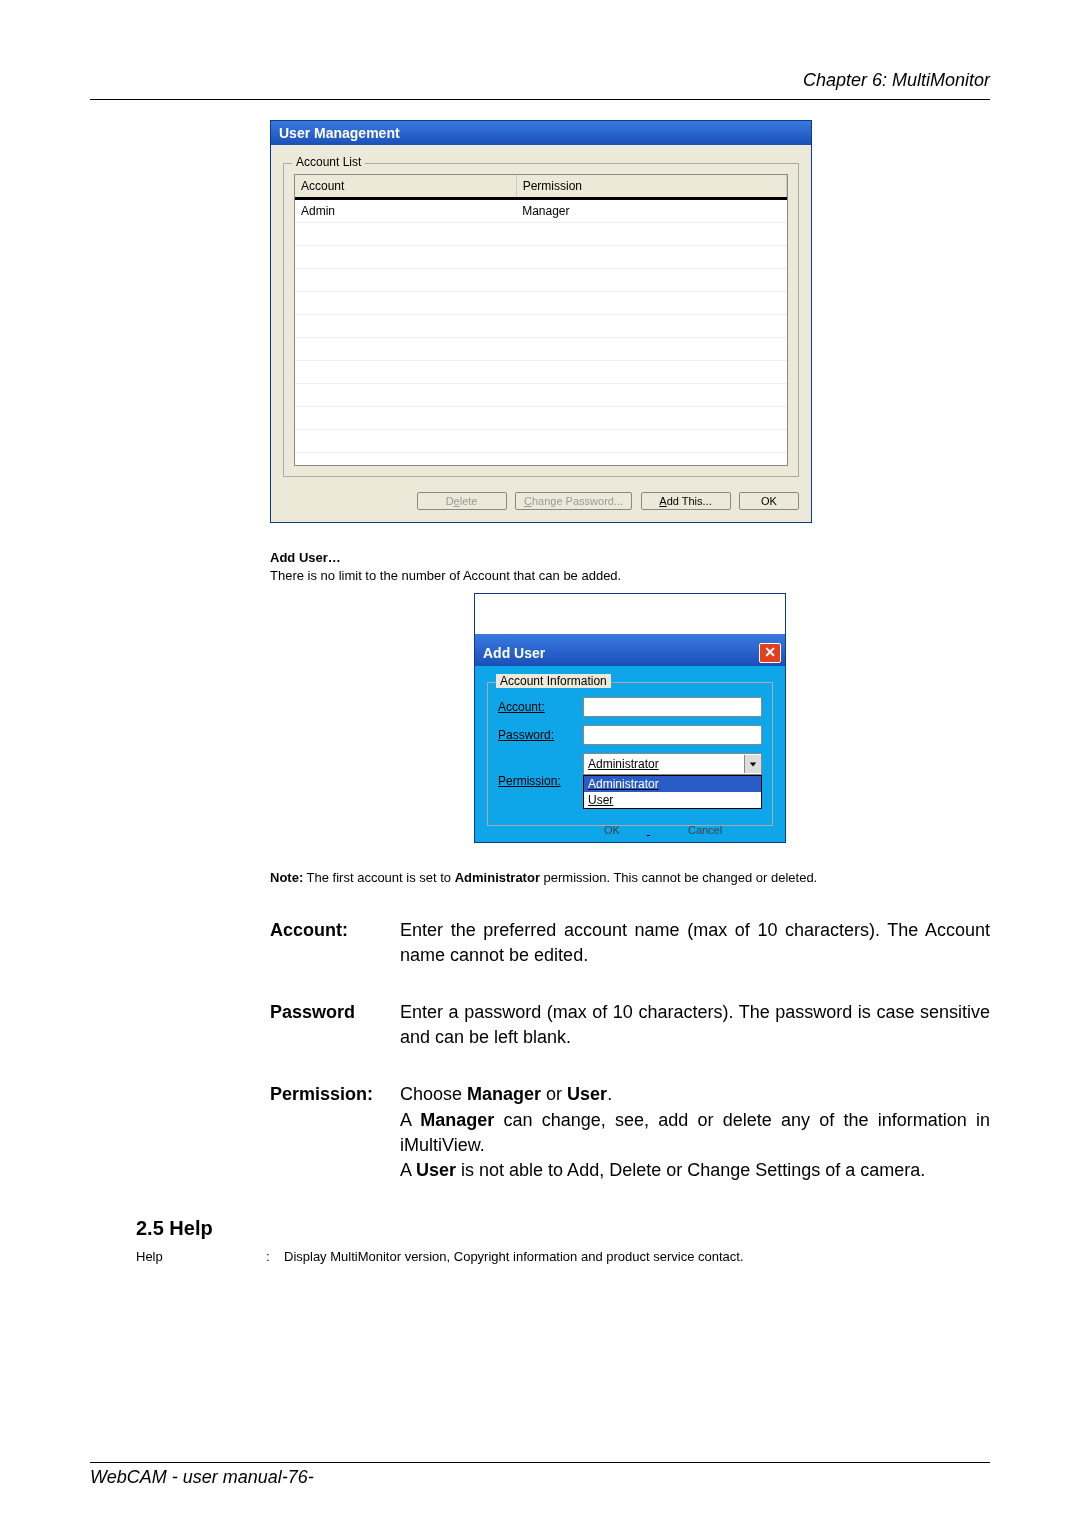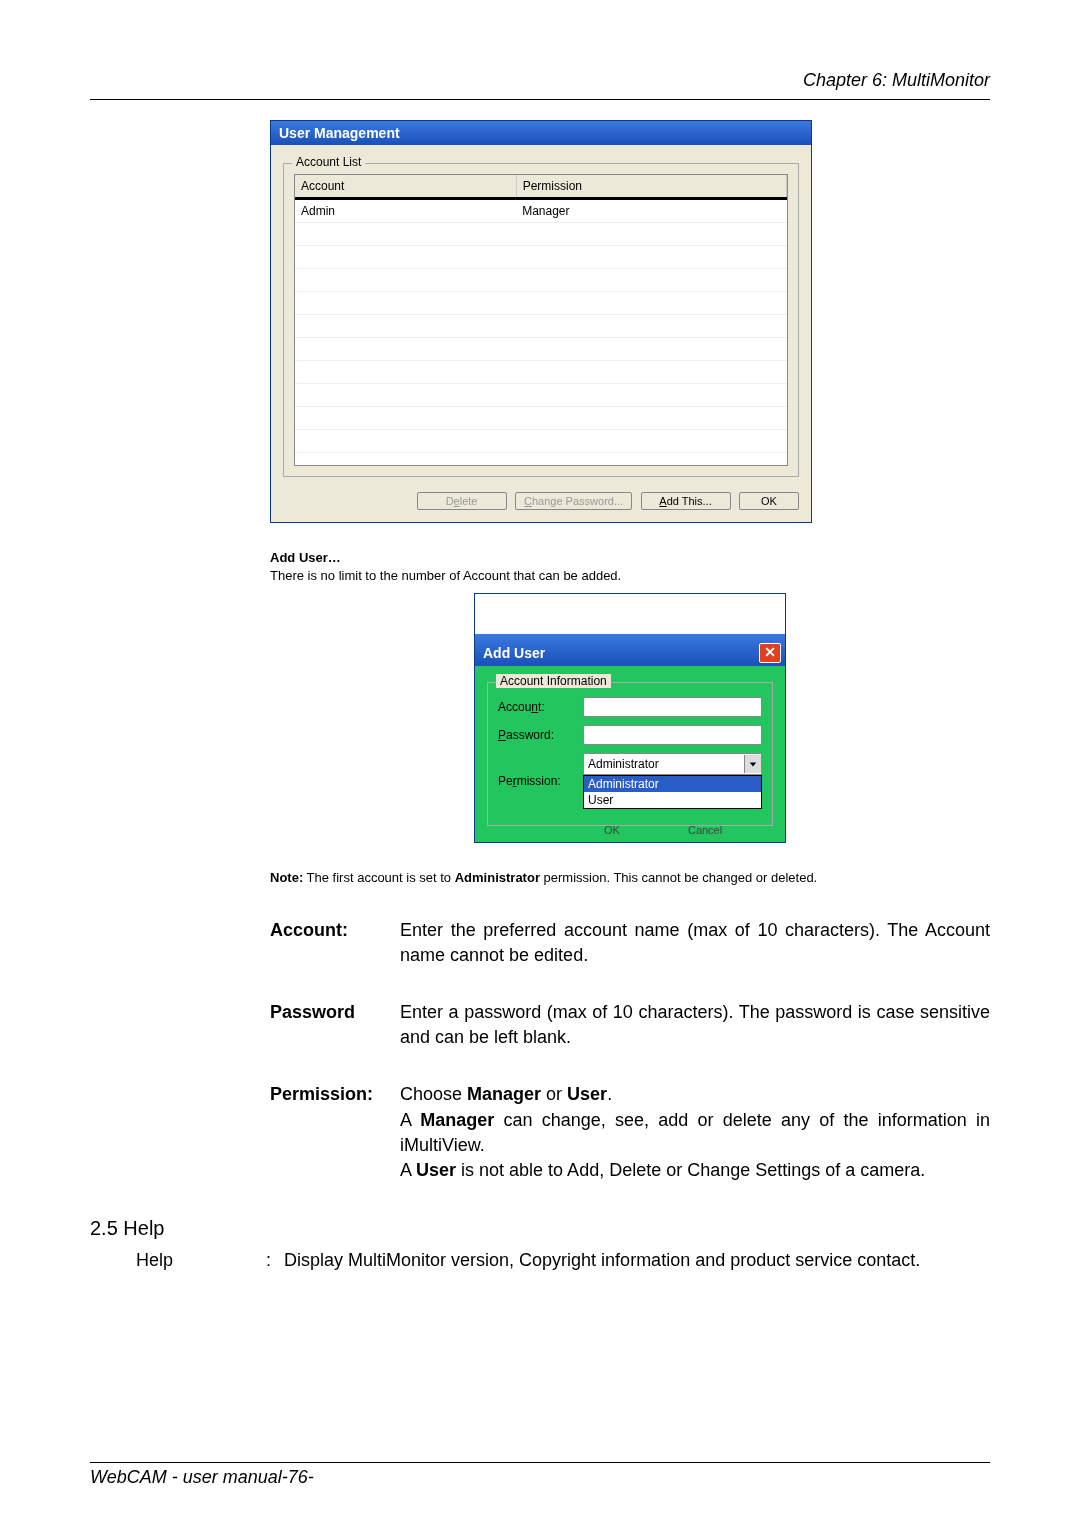--- a/index.html
+++ b/index.html
@@ -131,22 +131,23 @@
     background: #e04020;
     border: 1px solid #fff;
     color: #fff;
     font-weight: bold;
     text-align: center;
     line-height: 16px;
     font-size: 14px;
     border-radius: 2px;
   }
   .win-au .body {
-    background: #22c55e;
+    background: #0ea5e9;
     padding: 10px 12px 6px 12px;
+    text-decoration: underline;
   }
   .au-row {
     display: flex;
     align-items: center;
     font-size: 12px;
     margin: 8px 0;
   }
   .au-row label { width: 85px; }
   .au-row input[type=text] {
     flex: 1;
@@ -192,22 +193,22 @@
     padding-left:90px;
     margin-top:-2px;
   }
 
   .def-table { margin-top:22px; width:100%; font-size:18px; border-collapse:collapse;}
   .def-table td{ vertical-align: top; padding: 8px 0; line-height:1.4;}
   .def-table td.term{ width:130px; font-weight:bold;}
   .def-table td.desc{ text-align: justify; }
   .def-table .sp{ height:6px;}
 
-  .sec-title{ font-weight:normal; font-size:20px; margin-top:26px; }
-  .help-row{ display:flex; font-size:18px; margin-top:8px; margin-left:46px; line-height:1.4;}
+  .sec-title{ font-weight:bold; font-size:20px; margin-top:26px; margin-left:46px;}
+  .help-row{ display:flex; font-size:13px; margin-top:8px; margin-left:46px; line-height:1.4;}
   .help-row .t{ width:130px;}
   .help-row .c{ width:18px;}
   .help-row .d{ flex:1; text-align:justify;}
 
   .footer{
     position:absolute;
     bottom:40px;
     left:90px;
     right:90px;
     border-top:1px solid #000;

